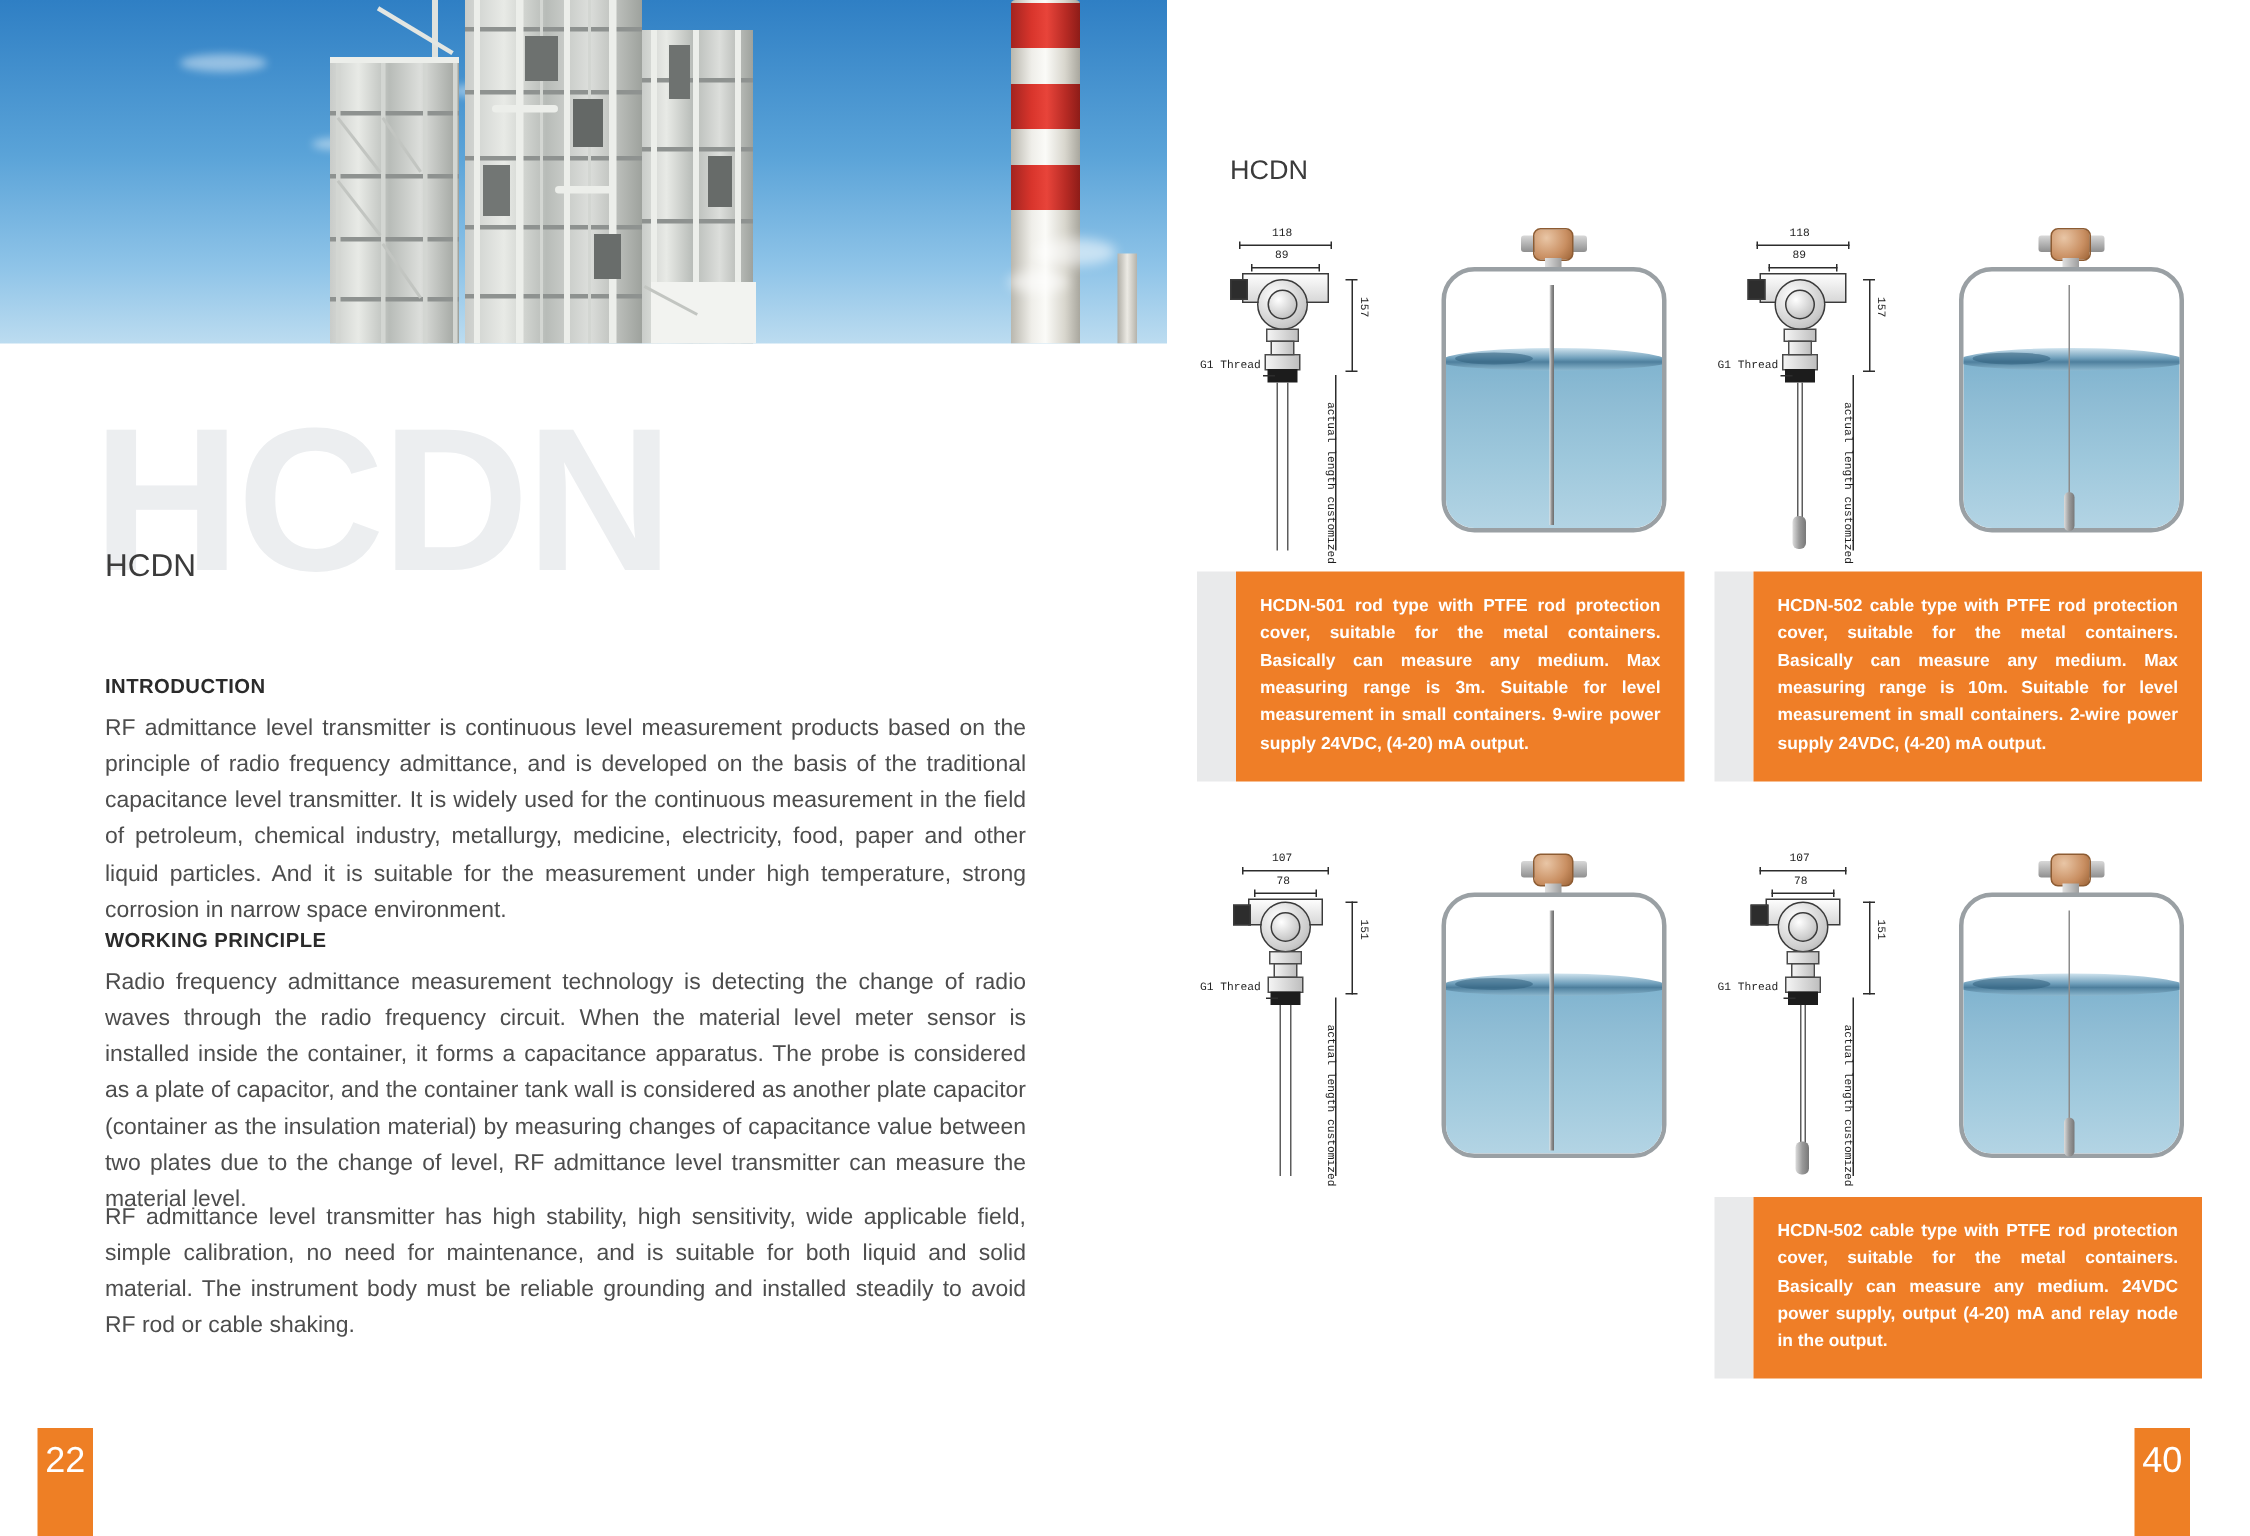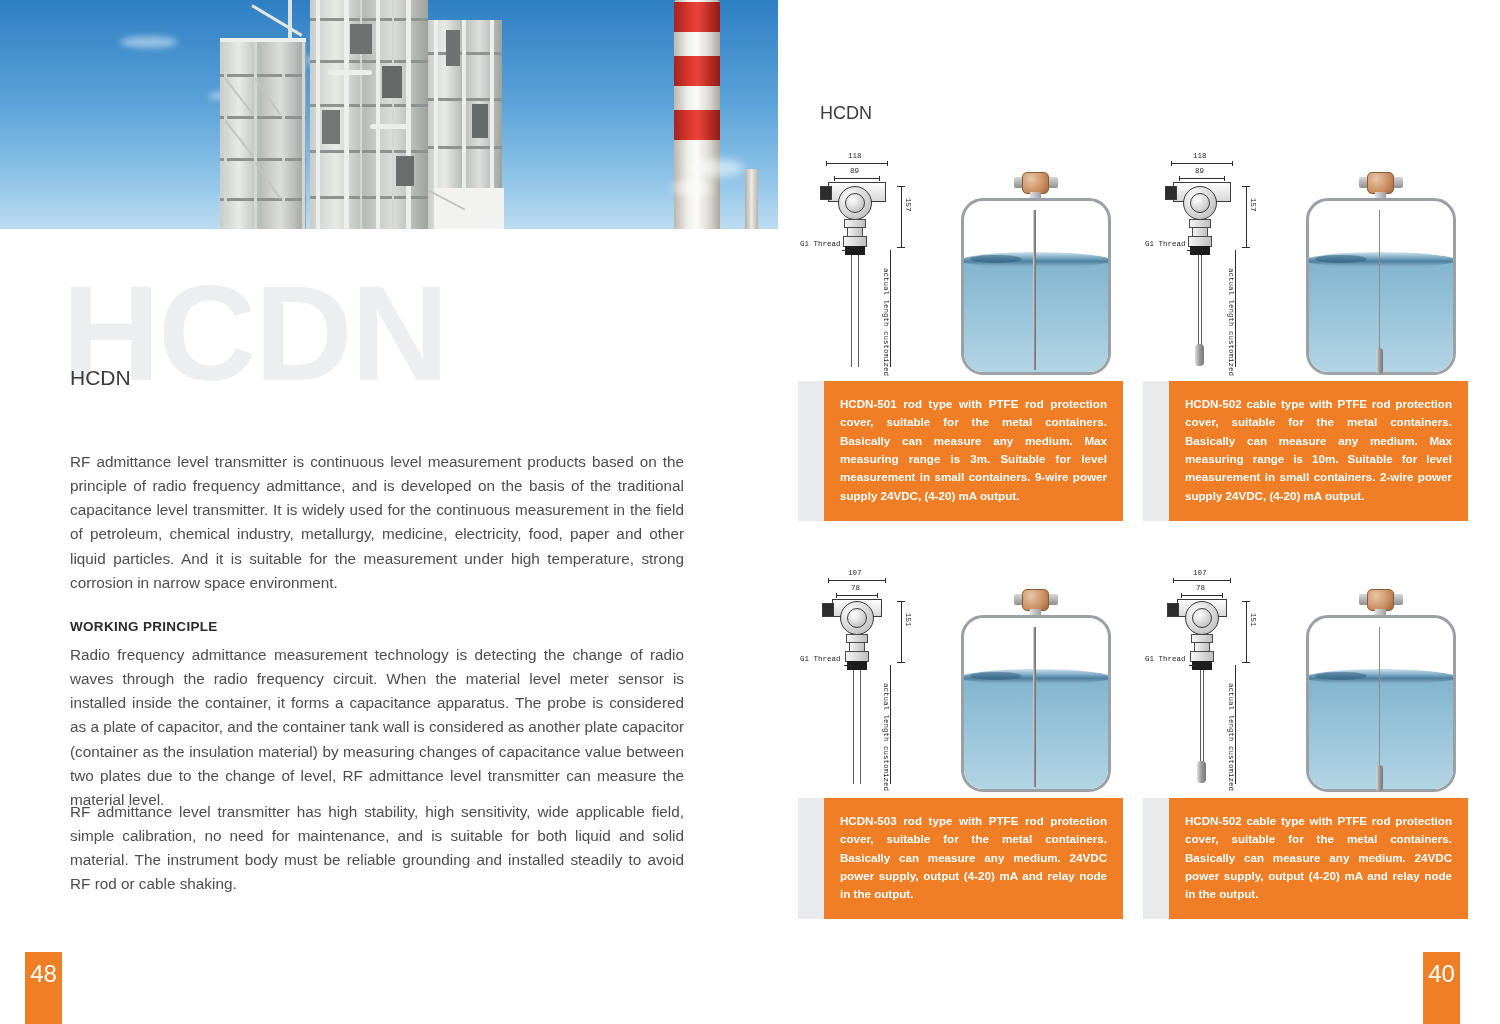--- a/index.html
+++ b/index.html
@@ -94,21 +94,21 @@
   }
   .sel-sub {
     position:absolute; left:40px; top:103px;
     font-size:18px; color:#3b3b3b;
   }
 
   .grid { position:absolute; left:18px; top:150px; width:690px; }
   .quad-row { display:flex; }
   .quad { width:325px; margin-right:20px; }
 
-  .figrow { display:flex; height:225px; align-items:flex-end; }
+  .figrow { display:flex; height:225px; align-items:flex-start; }
   .drawing { width:150px; height:225px; position:relative; }
   .tankwrap { flex:1; display:flex; justify-content:center; align-items:flex-start; }
 
   
   .dim-line { position:absolute; background:#2c2c2c; }
   .dim-h { height:1px; }
   .dim-v { width:1px; }
   .dim-txt {
     position:absolute; font-family:"Liberation Mono", monospace;
     font-size:7.5px; color:#1e1e1e; white-space:nowrap;
@@ -267,31 +267,32 @@
       </div>
       <div class="chimney2"></div>
       <div class="smoke" style="right:34px;bottom:52px;width:54px;height:18px;"></div>
       <div class="smoke" style="right:66px;bottom:34px;width:40px;height:14px;"></div>
     </div>
 
     <div class="watermark">HCDN</div>
     <div class="prod-sub">HCDN</div>
 
     <div class="section" id="sec-intro">
+      <div class="sec-head">INTRODUCTION</div>
       <div class="sec-body">RF admittance level transmitter is continuous level measurement products based on the principle of radio frequency admittance, and is developed on the basis of the traditional capacitance level transmitter. It is widely used for the continuous measurement in the field of petroleum, chemical industry, metallurgy, medicine, electricity, food, paper and other liquid particles. And it is suitable for the measurement under high temperature, strong corrosion in narrow space environment.</div>
     </div>
     <div class="section" id="sec-working">
       <div class="sec-head">WORKING PRINCIPLE</div>
       <div class="sec-body">Radio frequency admittance measurement technology is detecting the change of radio waves through the radio frequency circuit. When the material level meter sensor is installed inside the container, it forms a capacitance apparatus. The probe is considered as a plate of capacitor, and the container tank wall is considered as another plate capacitor (container as the insulation material) by measuring changes of capacitance value between two plates due to the change of level, RF admittance level transmitter can measure the material level.</div>
     </div>
     <div class="section" id="sec-feature">
       <div class="sec-body">RF admittance level transmitter has high stability, high sensitivity, wide applicable field, simple calibration, no need for maintenance, and is suitable for both liquid and solid material. The instrument body must be reliable grounding and installed steadily to avoid RF rod or cable shaking.</div>
     </div>
 
-    <div class="pagetab left">48</div>
+    <div class="pagetab left">22</div>
   </div>
 
   <div class="page-right">
     <div class="sel-sub">HCDN</div>
 
     <div class="grid">
 
       <div class="quad-row">
 
         <div class="quad">
@@ -466,24 +467,20 @@
                 <div class="tank-body">
                   <div class="liquid">
                     <div class="wave"></div>
                       <div class="wave2"></div>
                   </div>
                 </div>
                 <div class="probe-rod" style="left:72px;height:160px;"></div>
               </div>
             </div>
           </div>
-          <div class="capwrap">
-            <div class="capstrip"></div>
-            <div class="capbox cap-short">HCDN-503 rod type with PTFE rod protection cover, suitable for the metal containers. Basically can measure any medium. 24VDC power supply, output (4-20) mA and relay node in the output.</div>
-          </div>
         </div>
 
         <div class="quad">
           <div class="figrow">
             <div class="drawing">
               <div class="dim-txt" style="left:50px;top:2px;">107</div>
               <div class="dim-line dim-h" style="left:30px;top:13px;width:58px;"></div>
               <div class="tick" style="left:30px;top:11px;"></div>
               <div class="tick" style="left:87px;top:11px;"></div>
               <div class="dim-txt" style="left:53px;top:17px;">78</div>

